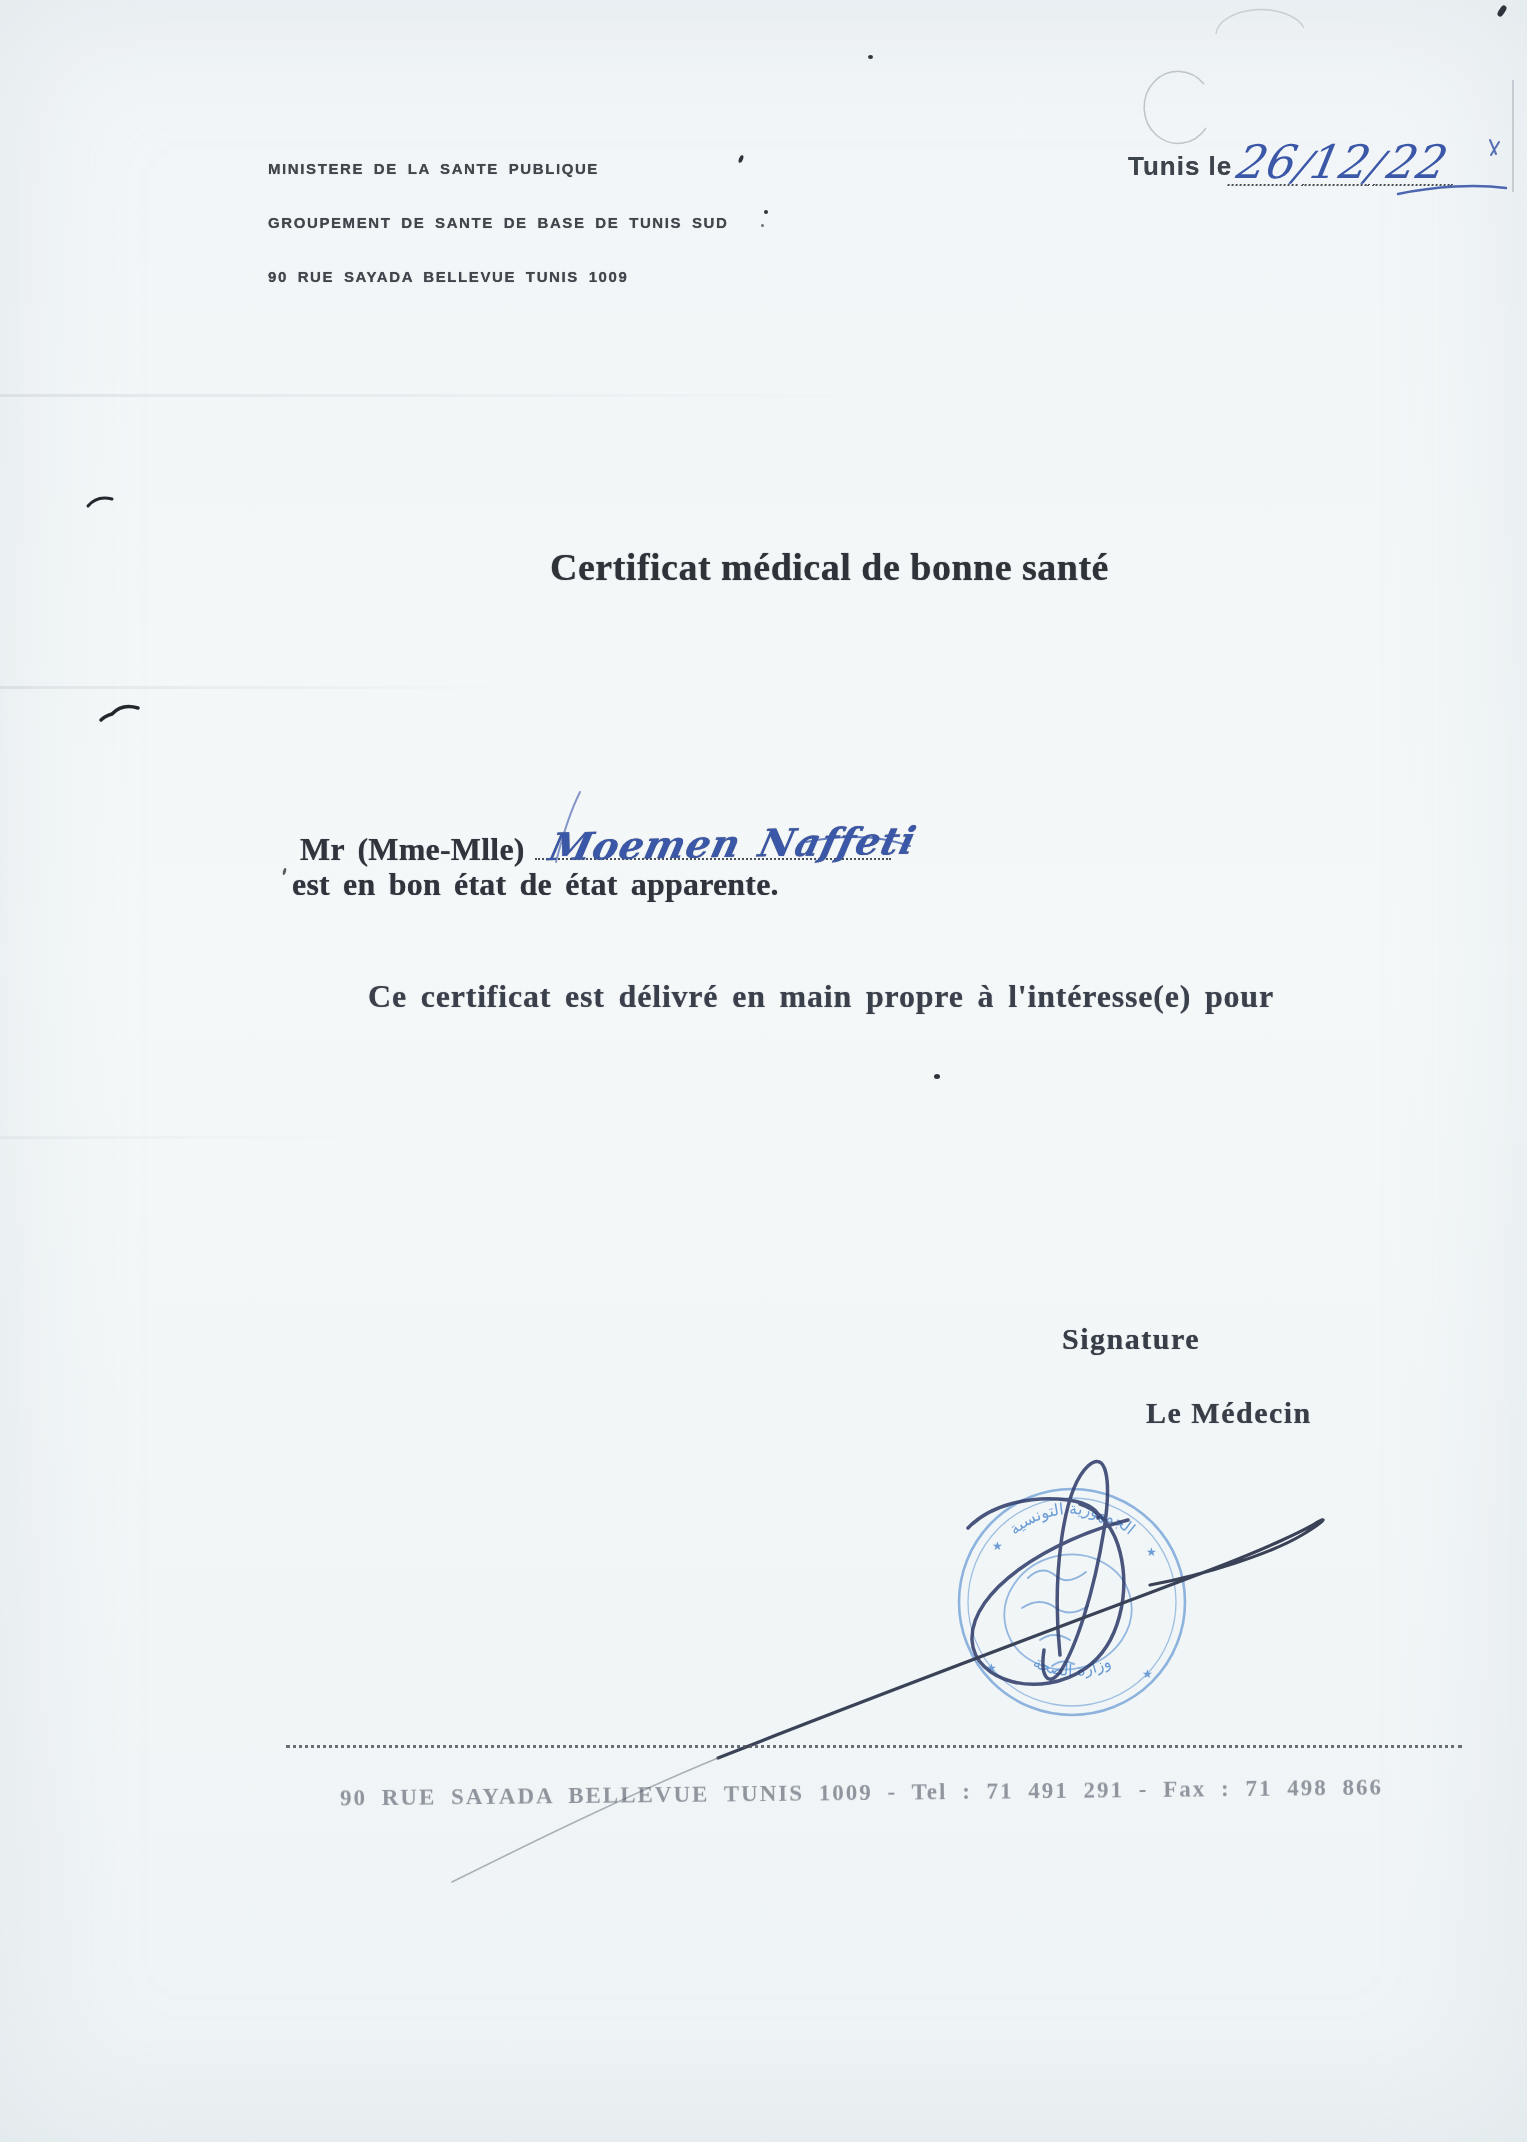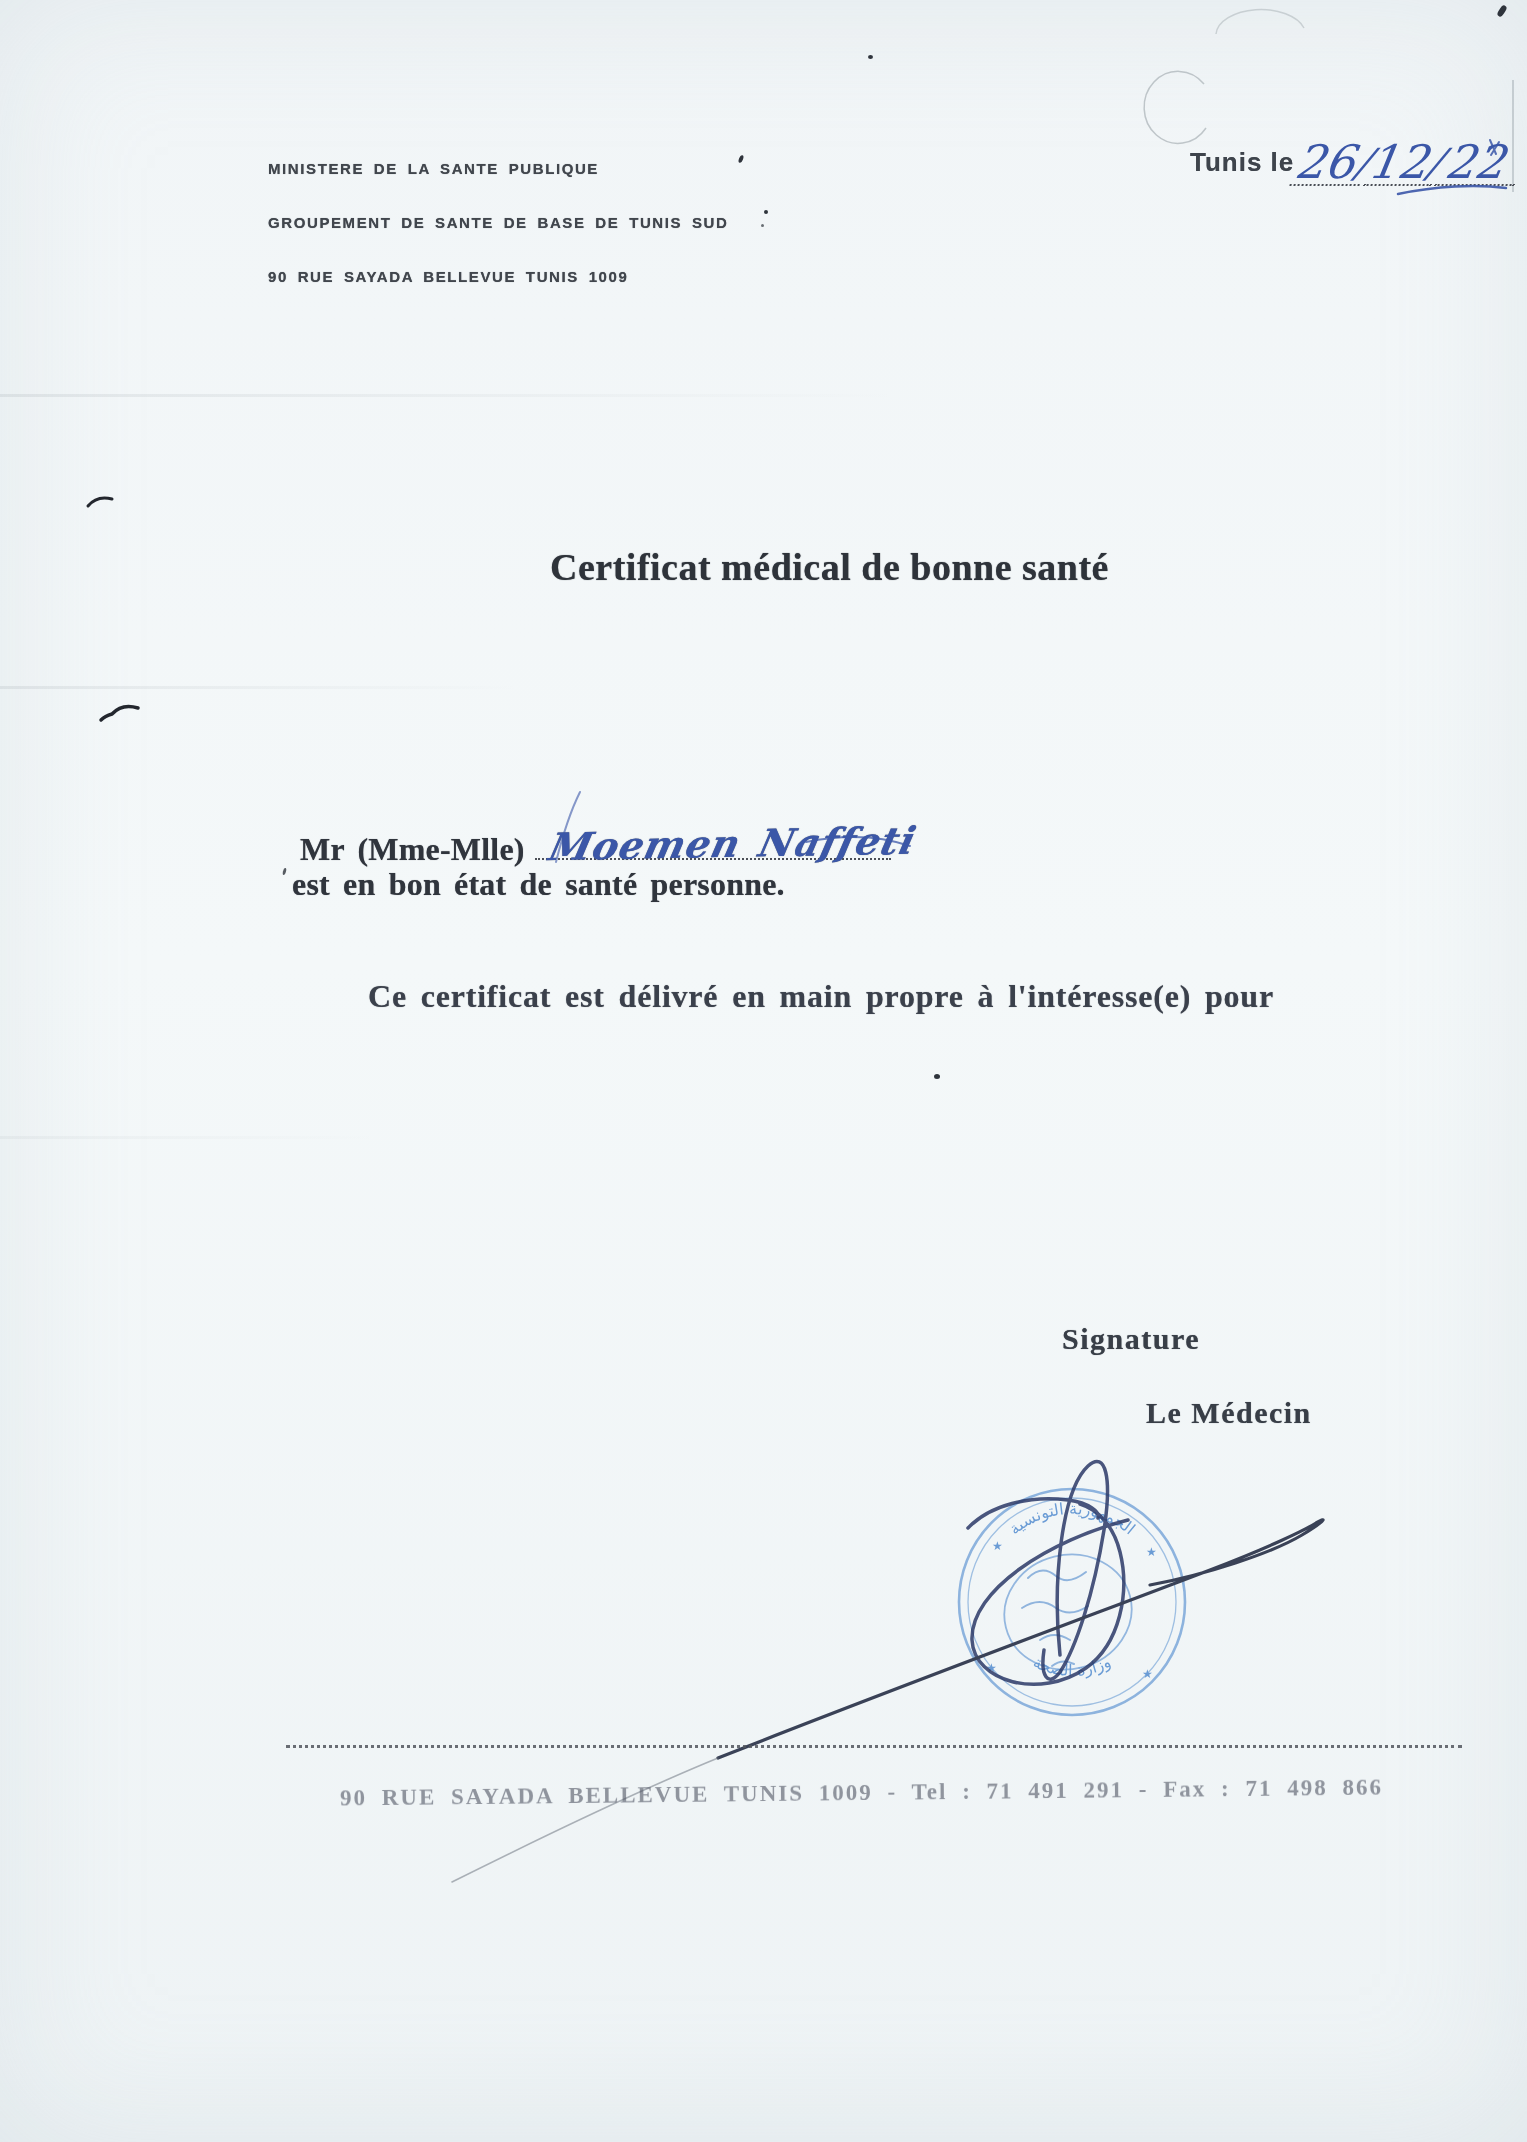--- a/index.html
+++ b/index.html
@@ -17,22 +17,22 @@
     position:absolute;left:268px;
     font-family:"Liberation Sans", sans-serif;
     font-size:15px;font-weight:bold;color:#41464d;
     letter-spacing:1.6px;word-spacing:4px;
     text-shadow:0 0 .7px rgba(60,65,72,.8);
     white-space:nowrap;
   }
   .h1-l{top:160px;}.h2-l{top:214px;}.h3-l{top:268px;}
   
   .dateline{
-    position:absolute;left:1190px;top:142px;
-    display:flex;align-items:center;
+    position:absolute;left:1128px;top:142px;
+    display:flex;align-items:flex-end;
     white-space:nowrap;
   }
   .date-label{
     font-family:"Liberation Sans", sans-serif;
     font-size:26px;font-weight:600;color:#3e444c;
     letter-spacing:1px;margin-bottom:4px;
     text-shadow:0 0 .6px rgba(60,65,72,.7);
   }
   .hw{ font-family:"DejaVu Serif", serif;font-style:italic;color:#3b57a8; }
   .date-seg{
@@ -146,21 +146,21 @@
   <h1 class="title">Certificat médical de bonne santé</h1>
 
 
   <div class="body-line p1l2">
     <span>Mr (Mme-Mlle)</span>
     <span class="name-slot">
       <span class="hw hw-name">Moemen Naffeti</span>
     </span>
   </div>
 
-  <p class="body-line p1l3">est en bon état de santé personne.</p>
+  <p class="body-line p1l3">est en bon état de état apparente.</p>
   <p class="body-line p2l1">Ce certificat est délivré en main propre à l'intéresse(e) pour</p>
 
   <div class="sig-label">Signature</div>
   <div class="sig-signer">Le Médecin</div>
 
   <svg class="decor-svg" width="1527" height="2142" viewBox="0 0 1527 2142" xmlns="http://www.w3.org/2000/svg" xmlns:xlink="http://www.w3.org/1999/xlink">
 
     <path d="M 1204,84 a 34,36 0 1 0 2,44" fill="none" stroke="rgba(150,158,164,.55)" stroke-width="1.5"></path>
     <path d="M 1216,34 a 45,26 0 0 1 88,-6" fill="none" stroke="rgba(160,168,172,.45)" stroke-width="1.5"></path>
 

